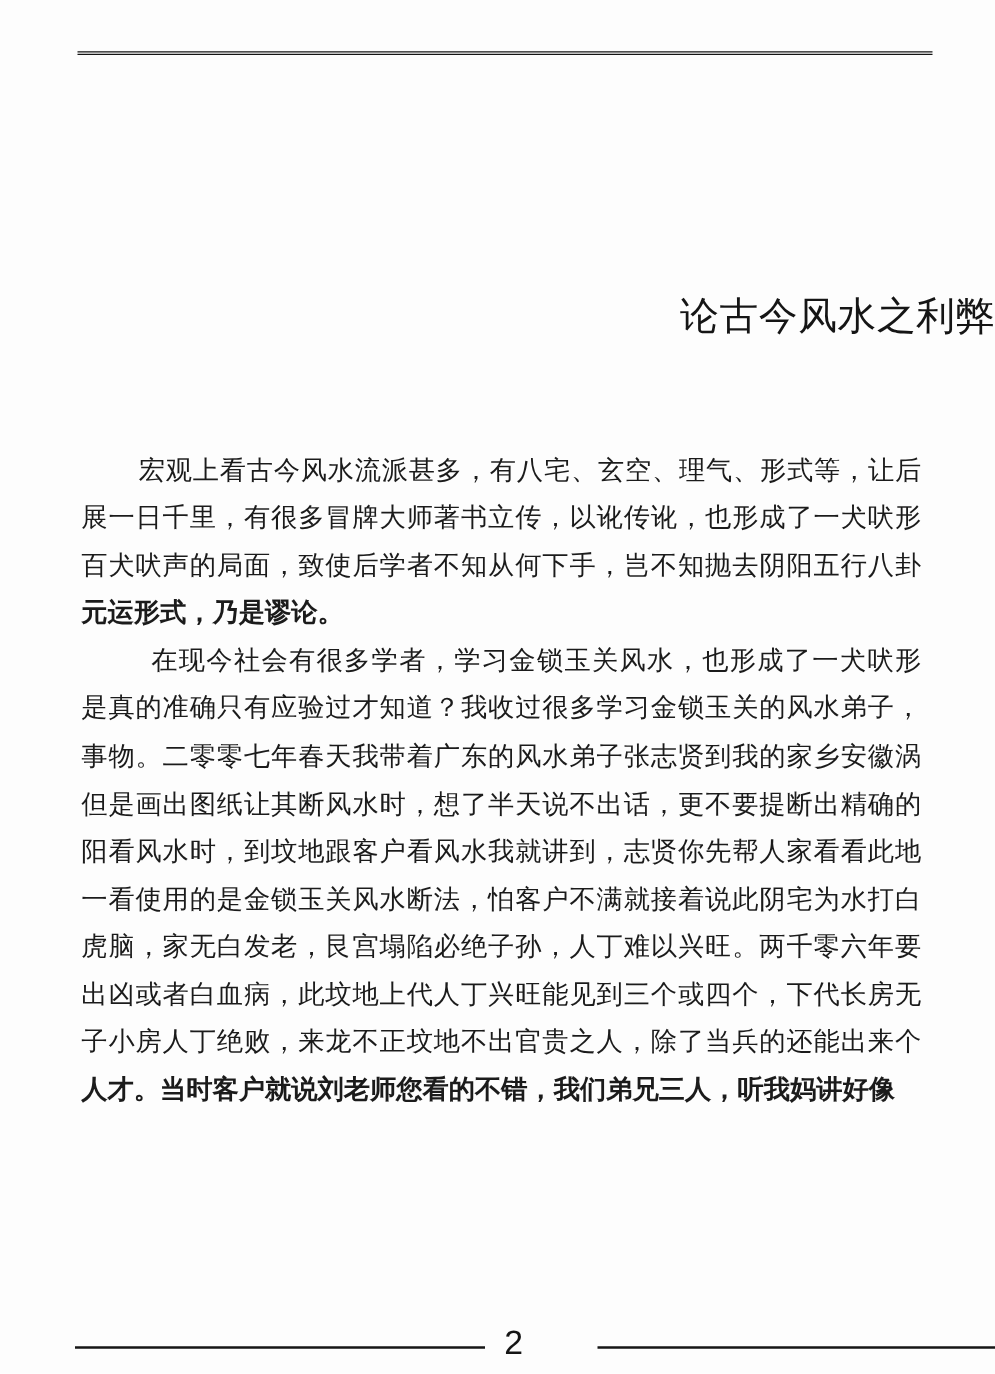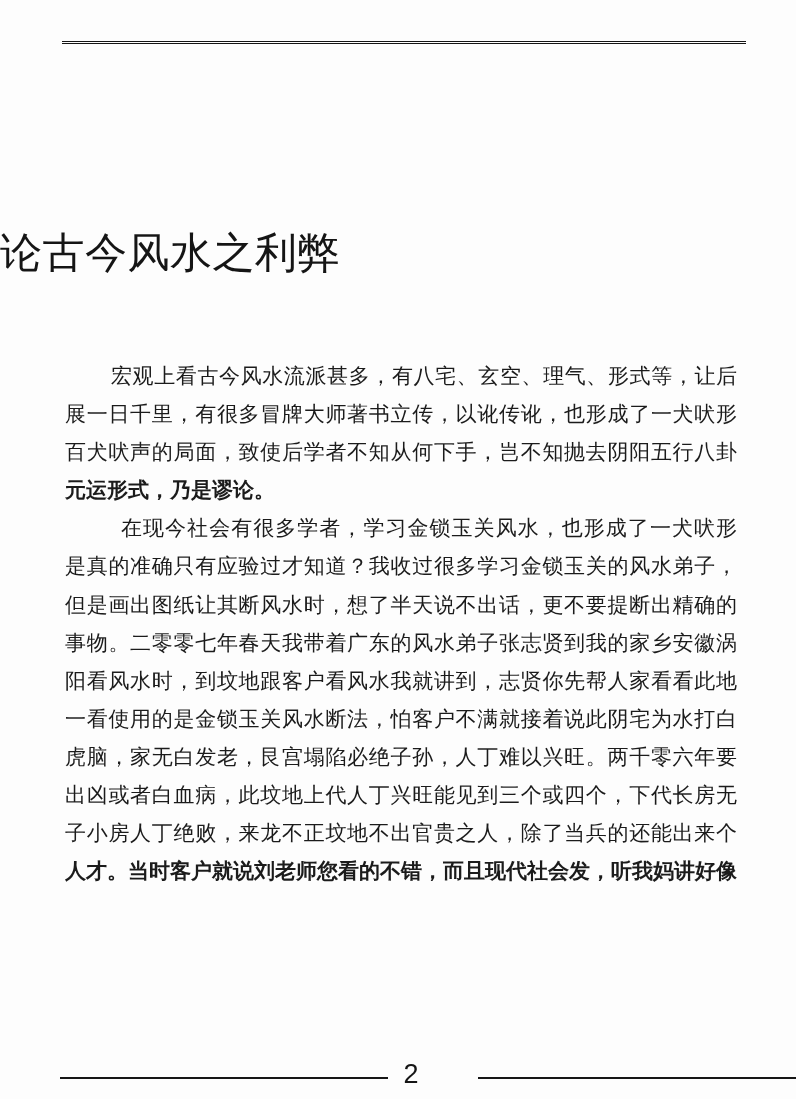--- a/index.html
+++ b/index.html
@@ -23,22 +23,22 @@
     top: 41px;
     width: 684px;
     height: 0;
     border-top: 3px double #151515;
   }
   .chapter-title {
     position: absolute;
     left: 0;
     top: 231px;
     width: 100%;
-    text-align: left;
-    font-size: 42px;
+    text-align: right;
+    font-size: 31px;
     line-height: 44px;
     letter-spacing: 0.5px;
     color: #151515;
     white-space: nowrap;
   }
   .body-text {
     position: absolute;
     left: 65px;
     top: 357px;
     width: 672px;
@@ -99,27 +99,27 @@
 
   <div class="chapter-title">论古今风水之利弊</div>
 
   <div class="body-text">
     <div class="line indent-a">宏观上看古今风水流派甚多，有八宅、玄空、理气、形式等，让后</div>
     <div class="line">展一日千里，有很多冒牌大师著书立传，以讹传讹，也形成了一犬吠形</div>
     <div class="line">百犬吠声的局面，致使后学者不知从何下手，岂不知抛去阴阳五行八卦</div>
     <div class="line para-end">元运形式，乃是谬论。</div>
     <div class="line indent-b">在现今社会有很多学者，学习金锁玉关风水，也形成了一犬吠形</div>
     <div class="line">是真的准确只有应验过才知道？我收过很多学习金锁玉关的风水弟子，</div>
+    <div class="line">事物。二零零七年春天我带着广东的风水弟子张志贤到我的家乡安徽涡</div>
     <div class="line">但是画出图纸让其断风水时，想了半天说不出话，更不要提断出精确的</div>
-    <div class="line">事物。二零零七年春天我带着广东的风水弟子张志贤到我的家乡安徽涡</div>
     <div class="line">阳看风水时，到坟地跟客户看风水我就讲到，志贤你先帮人家看看此地</div>
     <div class="line">一看使用的是金锁玉关风水断法，怕客户不满就接着说此阴宅为水打白</div>
     <div class="line">虎脑，家无白发老，艮宫塌陷必绝子孙，人丁难以兴旺。两千零六年要</div>
     <div class="line">出凶或者白血病，此坟地上代人丁兴旺能见到三个或四个，下代长房无</div>
     <div class="line">子小房人丁绝败，来龙不正坟地不出官贵之人，除了当兵的还能出来个</div>
-    <div class="line para-end">人才。当时客户就说刘老师您看的不错，而且现代社会发，听我妈讲好像</div>
+    <div class="line para-end">人才。当时客户就说刘老师您看的不错，我们弟兄三人，听我妈讲好像</div>
   </div>
 
   <div class="rule-footer-left"></div>
   <div class="page-number">2</div>
   <div class="rule-footer-right"></div>
 
 </div>
 
 </body></html>

